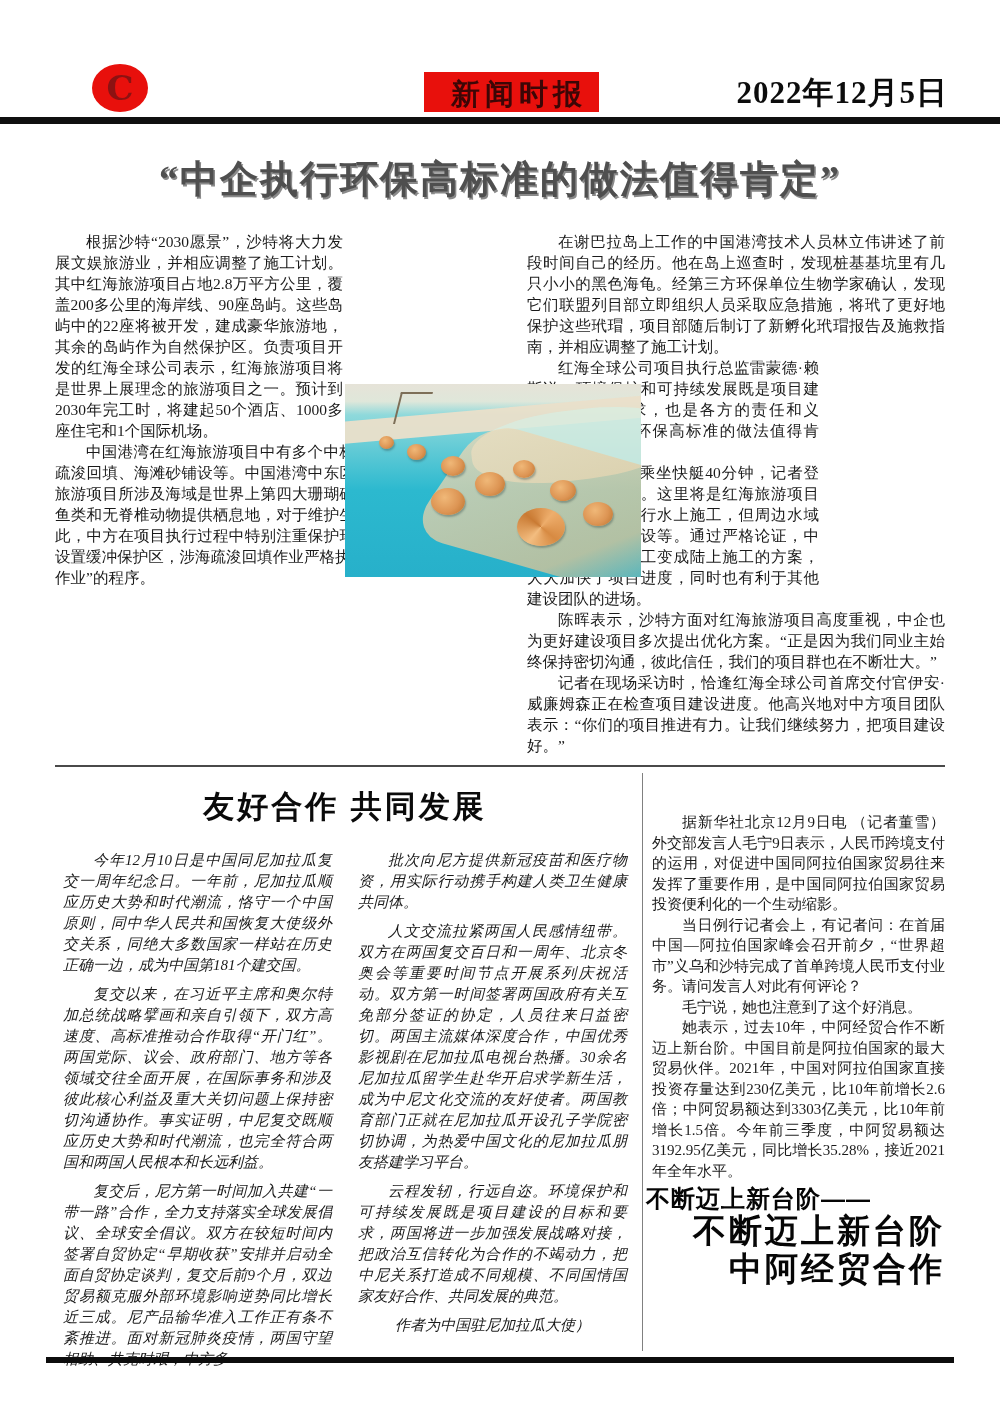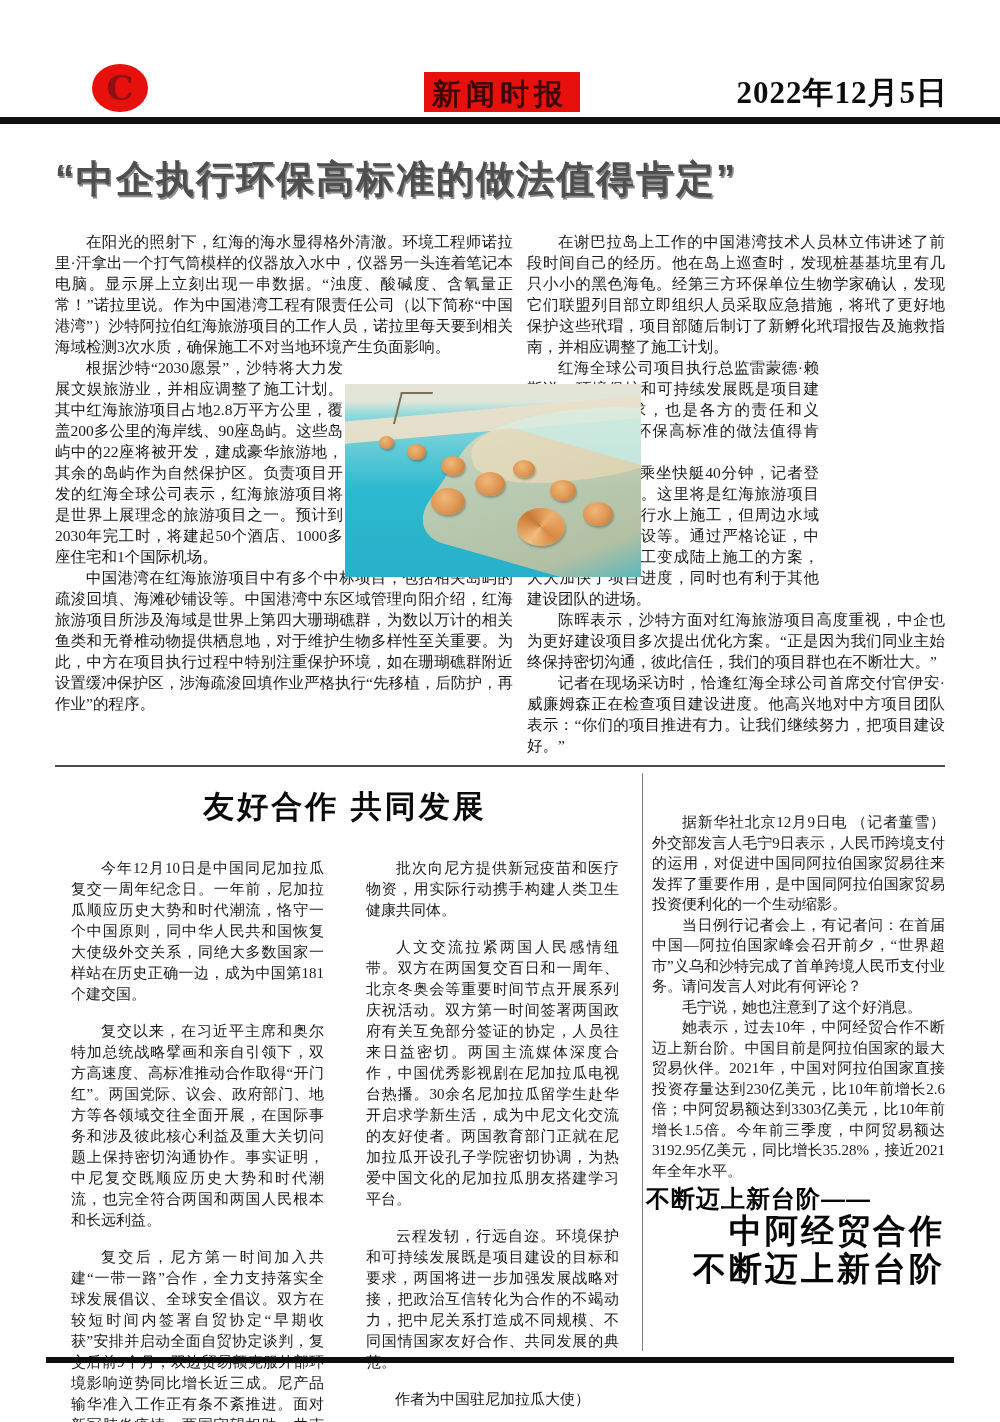--- a/index.html
+++ b/index.html
@@ -14,33 +14,33 @@
     display:flex;align-items:center;justify-content:center;
   }
   .logo span{
     font-family:"DejaVu Serif", serif;font-size:34px;line-height:1;
     color:var(--logo-letter-red,#8c1212);font-weight:bold;
   }
   .masthead{
     position:absolute;left:424px;top:72px;height:40px;
     background:var(--accent-red,#e8100c);color:var(--masthead-text,#3c0606);
     font-size:29px;font-weight:bold;letter-spacing:5px;
-    padding:3px 12px 0 8px;box-sizing:border-box;
+    padding:3px 12px 0 27px;box-sizing:border-box;
   }
   .date{
     position:absolute;right:52px;top:72px;font-size:31px;font-weight:bold;
     letter-spacing:1px;color:#0c0c0c;
   }
   .header-rule{position:absolute;left:0;top:117px;width:1000px;height:7px;background:#101010;}
 
   
   .article-top{position:absolute;left:55px;top:148px;width:890px;}
   .article-top h1{
-    margin:6px 0 26px;text-align:left;
-    font-family:Liberation Sans, sans-serif;font-size:38px;font-weight:900;
+    margin:6px 0 26px;text-align:center;
+    font-family:Liberation Serif, serif;font-size:38px;font-weight:900;
     color:var(--headline-gray,#4f4f4f);letter-spacing:2px;
     text-shadow:1.5px 1.5px 0 #8a8a8a;
   }
   .cols{display:flex;gap:14px;font-size:15.5px;line-height:21px;text-align:justify;}
   .col-left{width:458px;}
   .col-right{width:418px;}
   .cols p{margin:0;text-indent:2em;}
   .narrow-left{width:288px;}
   .narrow-right{width:292px;}
 
@@ -93,21 +93,21 @@
 
   
   .article-bl{position:absolute;left:55px;top:774px;width:580px;}
   .article-bl h2{
     margin:12px 0 14px;text-align:center;
     font-family:"Liberation Sans", sans-serif;font-size:31px;font-weight:bold;
     letter-spacing:3px;color:#0a0a0a;
   }
   .bl-cols{display:flex;gap:10px;font-size:15px;line-height:21px;text-align:justify;}
   .bl-col{width:285px;}
-  .bl-col p{margin:16px;text-indent:2em;}
+  .bl-col p{margin:8px;text-indent:2em;font-style:italic;}
   .byline{text-align:center;text-indent:0 !important;}
 
   
   .article-br{
     position:absolute;left:652px;top:812px;width:293px;
     font-size:15px;line-height:20.5px;text-align:justify;
   }
   .article-br p{margin:0;text-indent:2em;}
   .kicker{
     font-family:"Liberation Sans", sans-serif;font-weight:bold;font-size:24px;
@@ -127,21 +127,20 @@
     <span>C</span>
   </div>
   <div class="masthead">新闻时报</div>
   <div class="date">2022年12月5日</div>
   <div class="header-rule"></div>
 
   <section class="article-top">
     <h1>“中企执行环保高标准的做法值得肯定”</h1>
     <div class="cols">
       <div class="col-left">
-        <p>在阳光的照射下，红海的海水显得格外清澈。环境工程师诺拉里·汗拿出一个打气筒模样的仪器放入水中，仪器另一头连着笔记本电脑。显示屏上立刻出现一串数据。“浊度、酸碱度、含氧量正常！”诺拉里说。作为中国港湾工程有限责任公司（以下简称“中国港湾”）沙特阿拉伯红海旅游项目的工作人员，诺拉里每天要到相关海域检测3次水质，确保施工不对当地环境产生负面影响。</p>
         <p class="narrow-left">根据沙特“2030愿景”，沙特将大力发展文娱旅游业，并相应调整了施工计划。其中红海旅游项目占地2.8万平方公里，覆盖200多公里的海岸线、90座岛屿。这些岛屿中的22座将被开发，建成豪华旅游地，其余的岛屿作为自然保护区。负责项目开发的红海全球公司表示，红海旅游项目将是世界上展理念的旅游项目之一。预计到2030年完工时，将建起50个酒店、1000多座住宅和1个国际机场。</p>
         <p>中国港湾在红海旅游项目中有多个中标项目，包括相关岛屿的疏浚回填、海滩砂铺设等。中国港湾中东区域管理向阳介绍，红海旅游项目所涉及海域是世界上第四大珊瑚礁群，为数以万计的相关鱼类和无脊椎动物提供栖息地，对于维护生物多样性至关重要。为此，中方在项目执行过程中特别注重保护环境，如在珊瑚礁群附近设置缓冲保护区，涉海疏浚回填作业严格执行“先移植，后防护，再作业”的程序。</p>
       </div>
       <div class="col-right">
         <p>在谢巴拉岛上工作的中国港湾技术人员林立伟讲述了前段时间自己的经历。他在岛上巡查时，发现桩基基坑里有几只小小的黑色海龟。经第三方环保单位生物学家确认，发现它们联盟列目部立即组织人员采取应急措施，将玳了更好地保护这些玳瑁，项目部随后制订了新孵化玳瑁报告及施救指南，并相应调整了施工计划。</p>
         <div class="narrow-right">
           <p>红海全球公司项目执行总监雷蒙德·赖斯说，环境保护和可持续发展既是项目建设的目标和要求，也是各方的责任和义务，“中企执行环保高标准的做法值得肯定”。</p>
           <p>从红海港口乘坐快艇40分钟，记者登上了乌玛哈特岛。这里将是红海旅游项目中最早投入运营行水上施工，但周边水域较浅，海滩砂铺设等。通过严格论证，中企提出将水上施工变成陆上施工的方案，大大加快了项目进度，同时也有利于其他建设团队的进场。</p>
         </div>
         <p>陈晖表示，沙特方面对红海旅游项目高度重视，中企也为更好建设项目多次提出优化方案。“正是因为我们同业主始终保持密切沟通，彼此信任，我们的项目群也在不断壮大。”</p>
@@ -185,18 +184,18 @@
       </div>
     </div>
   </section>
 
   <section class="article-br">
     <p>据新华社北京12月9日电 （记者董雪）外交部发言人毛宁9日表示，人民币跨境支付的运用，对促进中国同阿拉伯国家贸易往来发挥了重要作用，是中国同阿拉伯国家贸易投资便利化的一个生动缩影。</p>
     <p>当日例行记者会上，有记者问：在首届中国—阿拉伯国家峰会召开前夕，“世界超市”义乌和沙特完成了首单跨境人民币支付业务。请问发言人对此有何评论？</p>
     <p>毛宁说，她也注意到了这个好消息。</p>
     <p>她表示，过去10年，中阿经贸合作不断迈上新台阶。中国目前是阿拉伯国家的最大贸易伙伴。2021年，中国对阿拉伯国家直接投资存量达到230亿美元，比10年前增长2.6倍；中阿贸易额达到3303亿美元，比10年前增长1.5倍。今年前三季度，中阿贸易额达3192.95亿美元，同比增长35.28%，接近2021年全年水平。</p>
     <div class="kicker">不断迈上新台阶——</div>
+    <div class="big">不断迈上新台阶</div>
     <div class="big">中阿经贸合作</div>
-    <div class="big">不断迈上新台阶</div>
   </section>
 
   <div class="bottom-rule"></div>
 </div>
 
 </body></html>

